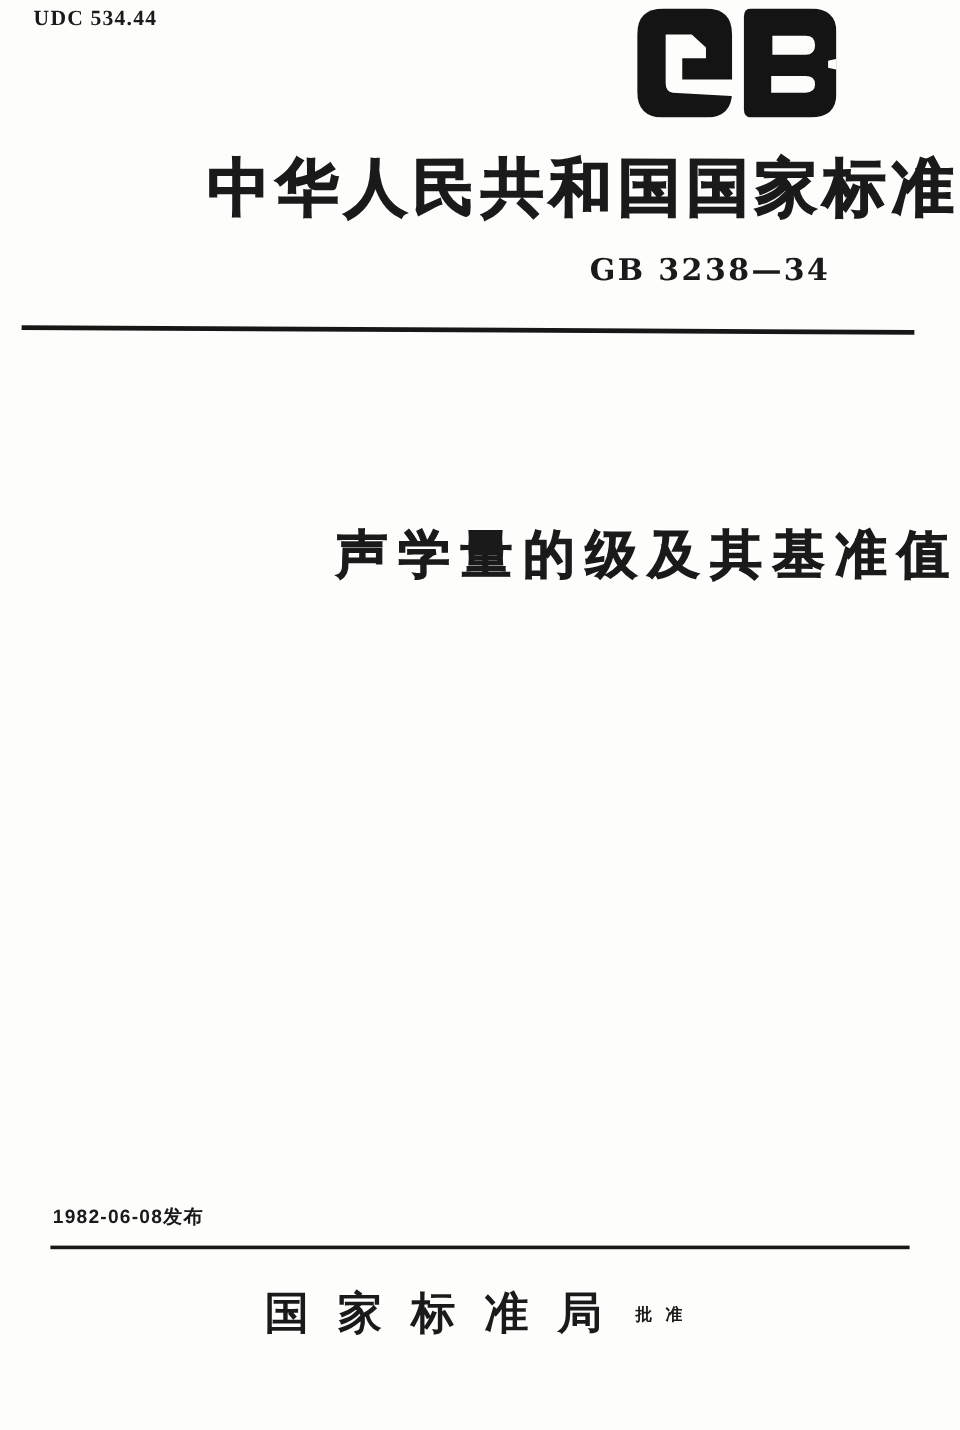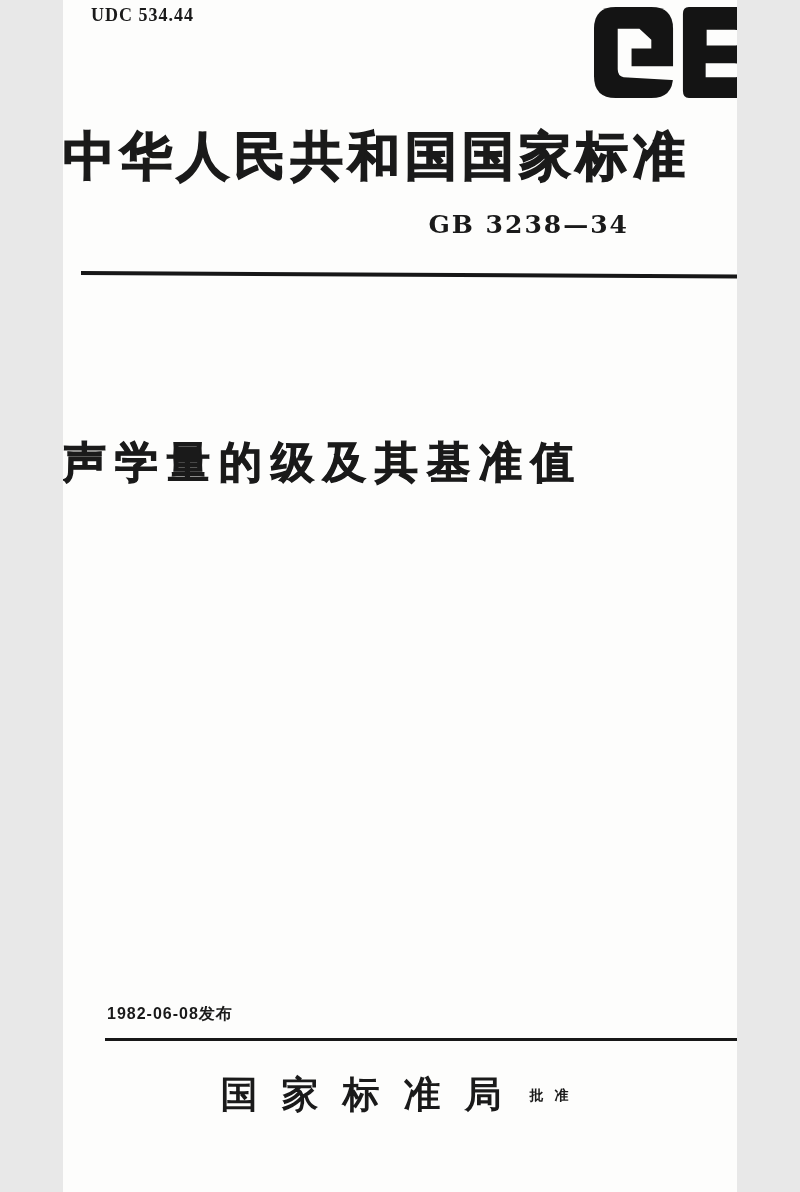--- a/index.html
+++ b/index.html
@@ -2,21 +2,21 @@
 <html><head>
 <meta charset="utf-8">
 <style>
   html, body {
     margin: 0;
     padding: 0;
     background: #e8e8e8;
   }
   .page {
     position: relative;
-    width: 674px;
+    width: 800px;
     height: 1192px;
     margin: 0 auto;
     background: #fdfdfc;
     color: #1a1a1a;
     overflow: hidden;
     font-family: "Liberation Sans", sans-serif;
   }
 
   
   .udc {
@@ -36,21 +36,21 @@
     top: 7px;
   }
 
   
   .national-title {
     position: absolute;
     left: 0;
     right: 0;
     top: 122px;
     margin: 0;
-    text-align: left;
+    text-align: right;
     font-size: 52px;
     font-weight: bold;
     letter-spacing: 5px;
     -webkit-text-stroke: 1.4px #1a1a1a;
     white-space: nowrap;
   }
 
   
   .std-code {
     position: absolute;
@@ -72,21 +72,21 @@
     transform: rotate(0.3deg);
   }
 
   
   .title-cn {
     position: absolute;
     left: 0;
     right: 0;
     top: 434px;
     margin: 0;
-    text-align: left;
+    text-align: right;
     font-size: 43px;
     font-weight: bold;
     letter-spacing: 9px;
     -webkit-text-stroke: 1px #1a1a1a;
     white-space: nowrap;
   }
 
   .title-en {
     position: absolute;
     left: 0;

